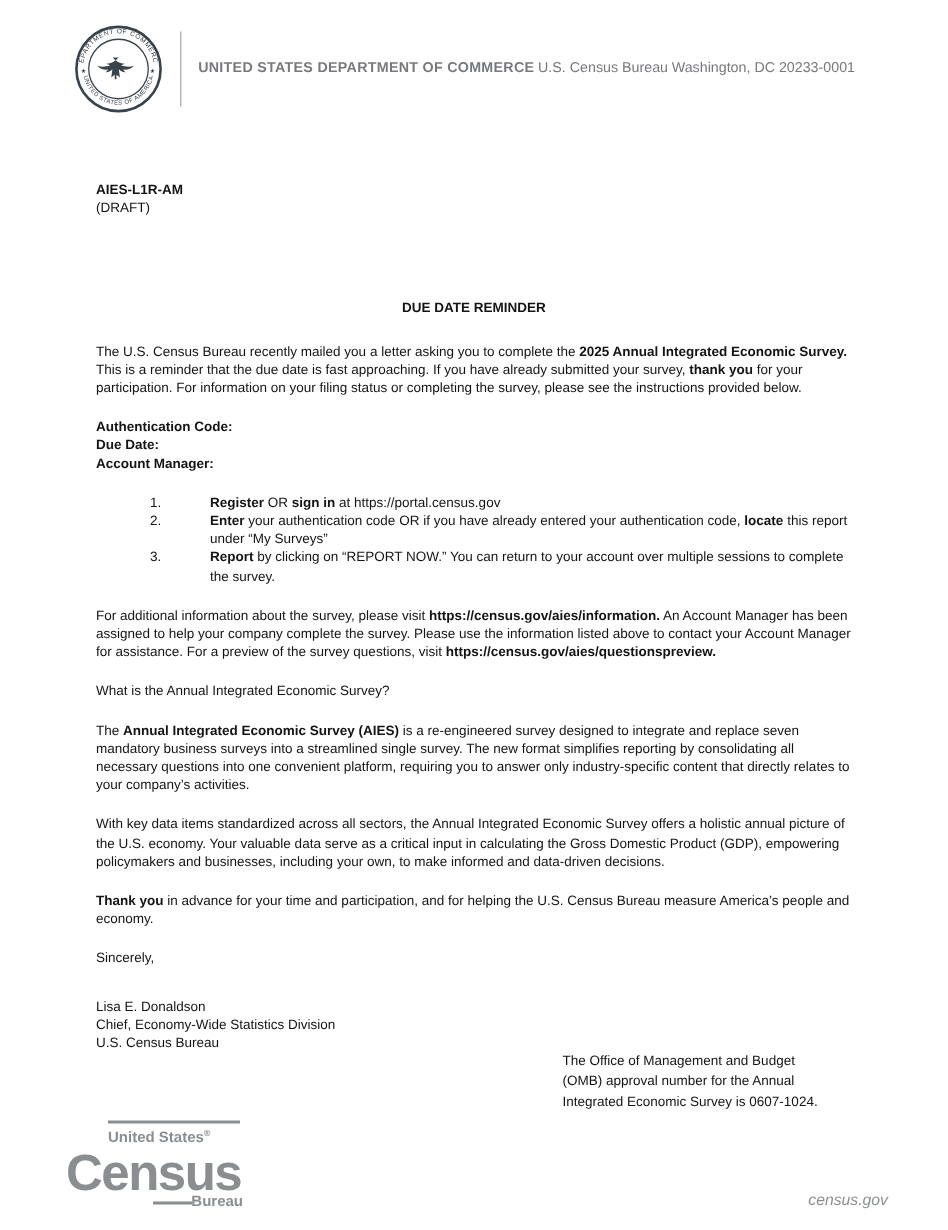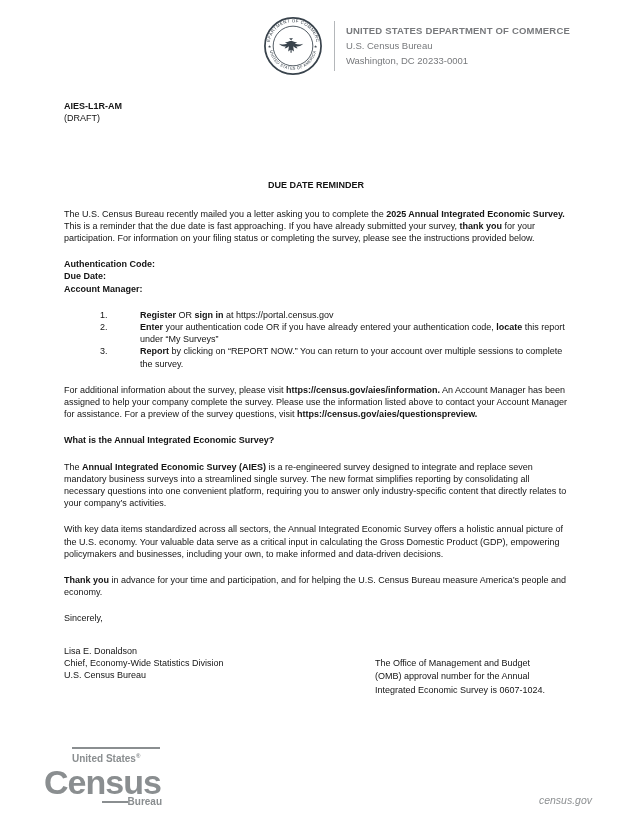--- a/index.html
+++ b/index.html
@@ -6,40 +6,40 @@
   html, body { background:#ffffff; }
   .page {
     width:632px; height:820px; background:#ffffff; position:relative;
     font-family:"Liberation Sans","DejaVu Sans",sans-serif;
     font-size:9px; line-height:12.2px; color:#141414; overflow:hidden;
   }
   
   .letterhead { display:flex; align-items:center; justify-content:flex-end; padding:16px 62px 0 0; gap:11px; }
   .seal-svg { width:60px; height:60px; flex:0 0 auto; }
   .lh-divider { width:1px; height:50px; background:#b4b7ba; }
-  .agency { display:flex; flex-direction:column; gap:2.5px; }
+  .agency { display:flex; flex-direction:row; gap:2.5px; }
   .dept { font-weight:bold; font-size:9.5px; color:#77797c; letter-spacing:.2px; }
   .bureau, .addr { font-size:9.5px; color:#77797c; }
   
   .content { padding:24px 64px 0; }
-  .form-id { font-weight:bold; }
+  .form-id { font-weight:bold;margin-top:20px; }
   .title { text-align:center; font-weight:bold; margin-top:55px; }
   .para { margin-bottom:14px; }
   .p1 { margin-top:16px; }
   b { font-weight:bold; }
   .auth-block { margin-bottom:14px; }
   .auth-block div { font-weight:bold; }
   ol.steps { list-style:none; margin:0 0 14px 36px; }
   .steps li { display:flex; }
   .steps .num { width:18px; flex:0 0 auto; }
   .steps .li-text { flex:1 1 auto;margin-left:22px; }
-  .q-heading { font-weight:bold; margin-bottom:14px; }
+  .q-heading { font-weight:normal; margin-bottom:14px; }
   .closing { margin-bottom:20px; }
   .sig-block { position:relative; }
-  .omb-note { position:absolute; left:311px; top:12px; width:178px; line-height:13.4px; }
+  .omb-note { position:absolute; left:311px; top:36px; width:178px; line-height:13.4px; }
   
   .footer-logo { position:absolute; left:44px; bottom:12px; width:118px; color:#8a8e90; }
   .logo-top { margin-left:28px; border-top:2px solid #8a8e90; width:88px; font-size:10px; font-weight:bold; padding-top:1px; white-space:nowrap; }
   .logo-top sup { font-size:6px; vertical-align:super; }
   .logo-main { font-size:34px; font-weight:bold; line-height:32px; letter-spacing:-1px; }
   .logo-bottom { display:flex; align-items:center; justify-content:flex-end; gap:0; margin-top:-2px; }
   .logo-line { width:26px; height:2px; background:#8a8e90; }
   .logo-sub { font-size:10px; font-weight:bold; }
   .site-link { position:absolute; right:40px; bottom:14px; font-style:italic; font-size:10.5px; color:#8d9092;text-align:right; }
 </style>

